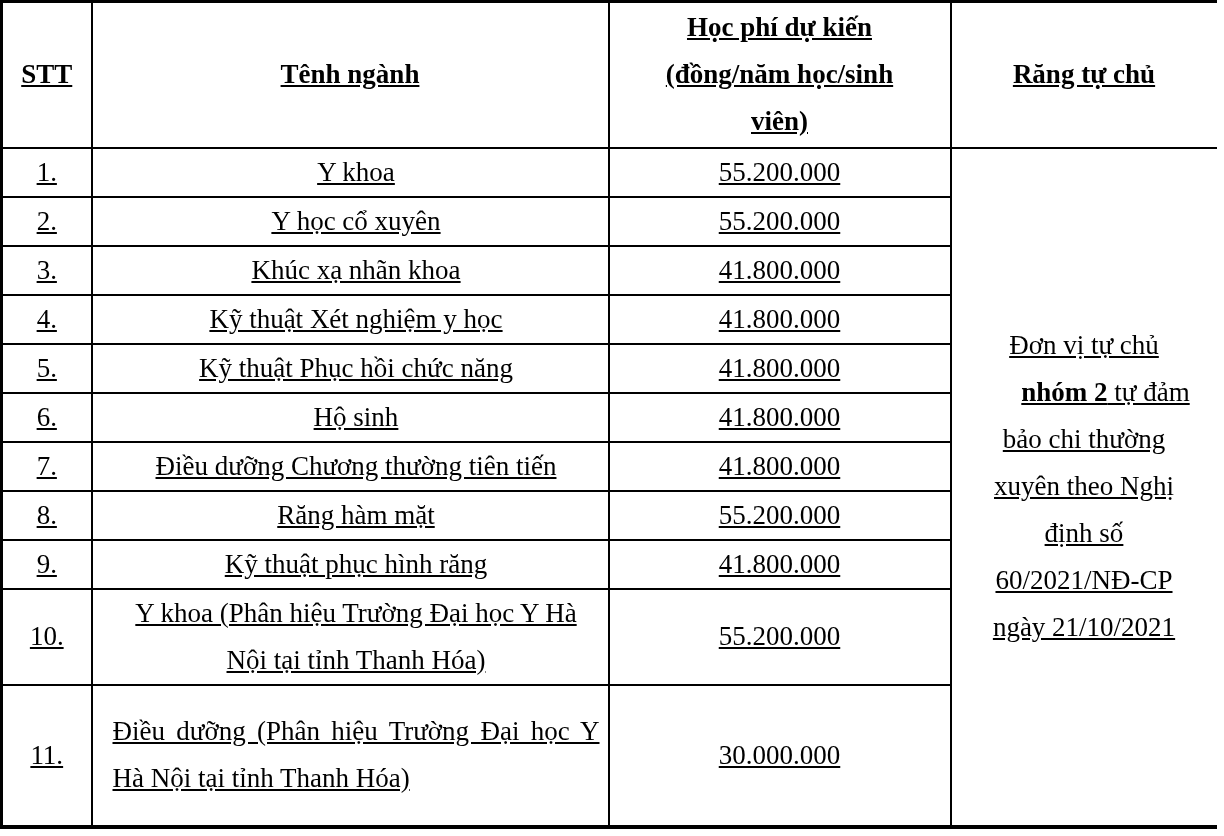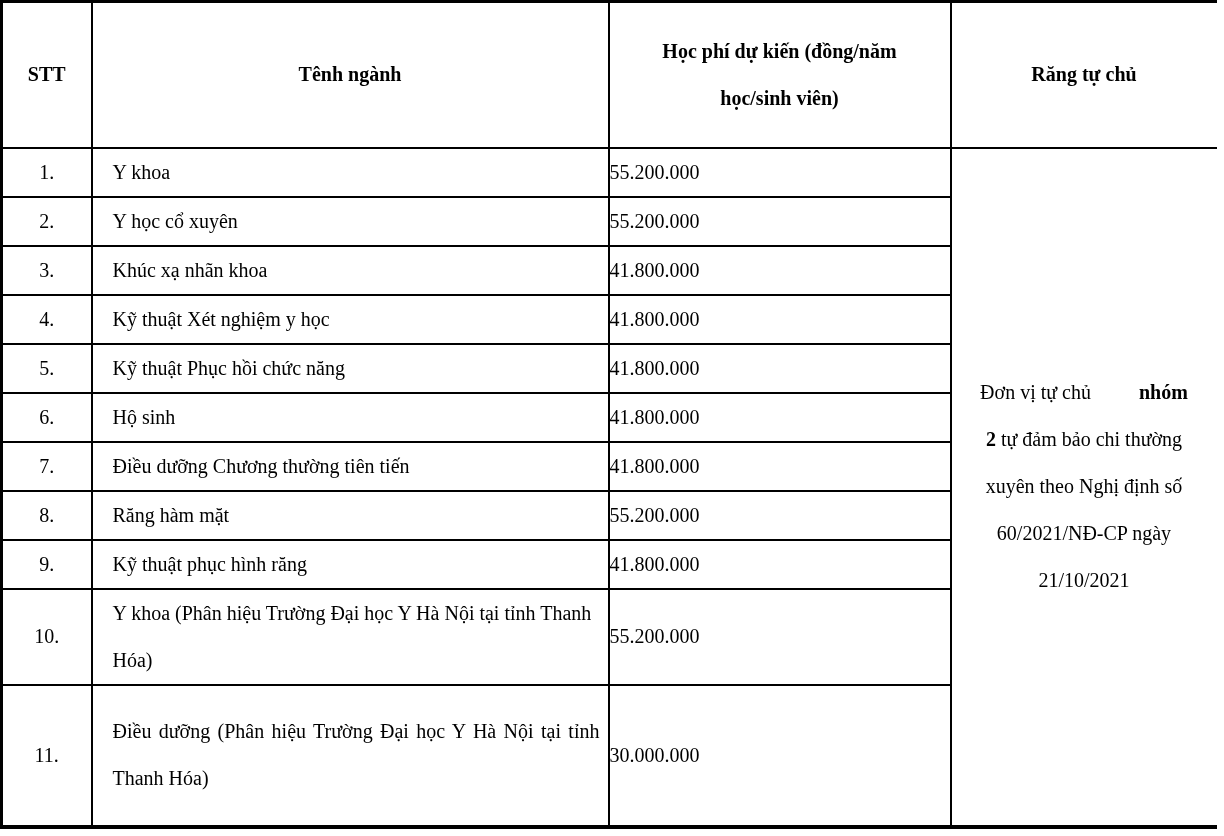--- a/index.html
+++ b/index.html
@@ -22,50 +22,51 @@
     width: 1215px;
     margin: 0;
     border-top: 3px solid #000;
     border-left: 3px solid #000;
     border-bottom: 4px solid #000;
     border-right: none;
   }
   .fee-table th, .fee-table td {
     border: 2px solid #000;
     padding: 0;
-    font-size: 20px;
+    font-size: 27px;
     line-height: 47px;
     vertical-align: middle;
     overflow: hidden;
+    text-decoration: underline;
   }
   .fee-table th:last-child, .fee-table td:last-child {
     border-right: none;
   }
   .fee-table thead tr { height: 146px; }
   .fee-table thead th {
     font-weight: bold;
     text-align: center;
   }
   .hdr-inner {
     display: block;
     max-width: 265px;
     margin: 0 auto;
     text-align: center;
   }
   .fee-table tbody tr { height: 48px; }
   .fee-table tbody tr:nth-child(10) { height: 92px; }
   .fee-table tbody tr:nth-child(11) { height: 142px; }
   td.c-stt { text-align: center; }
   td.c-nganh {
-    text-align: left;
+    text-align: center;
     padding-left: 20px;
     padding-right: 8px;
   }
   .fee-table tbody tr:nth-child(11) td.c-nganh { text-align: justify; margin-top: 8px; }
-  td.c-hocphi { text-align: left; }
+  td.c-hocphi { text-align: center; }
   td.c-nhom {
     text-align: center;
     vertical-align: middle;
   }
   .nhom-inner {
     display: block;
     max-width: 215px;
     margin: 0 auto;
     text-align: center;
   }

